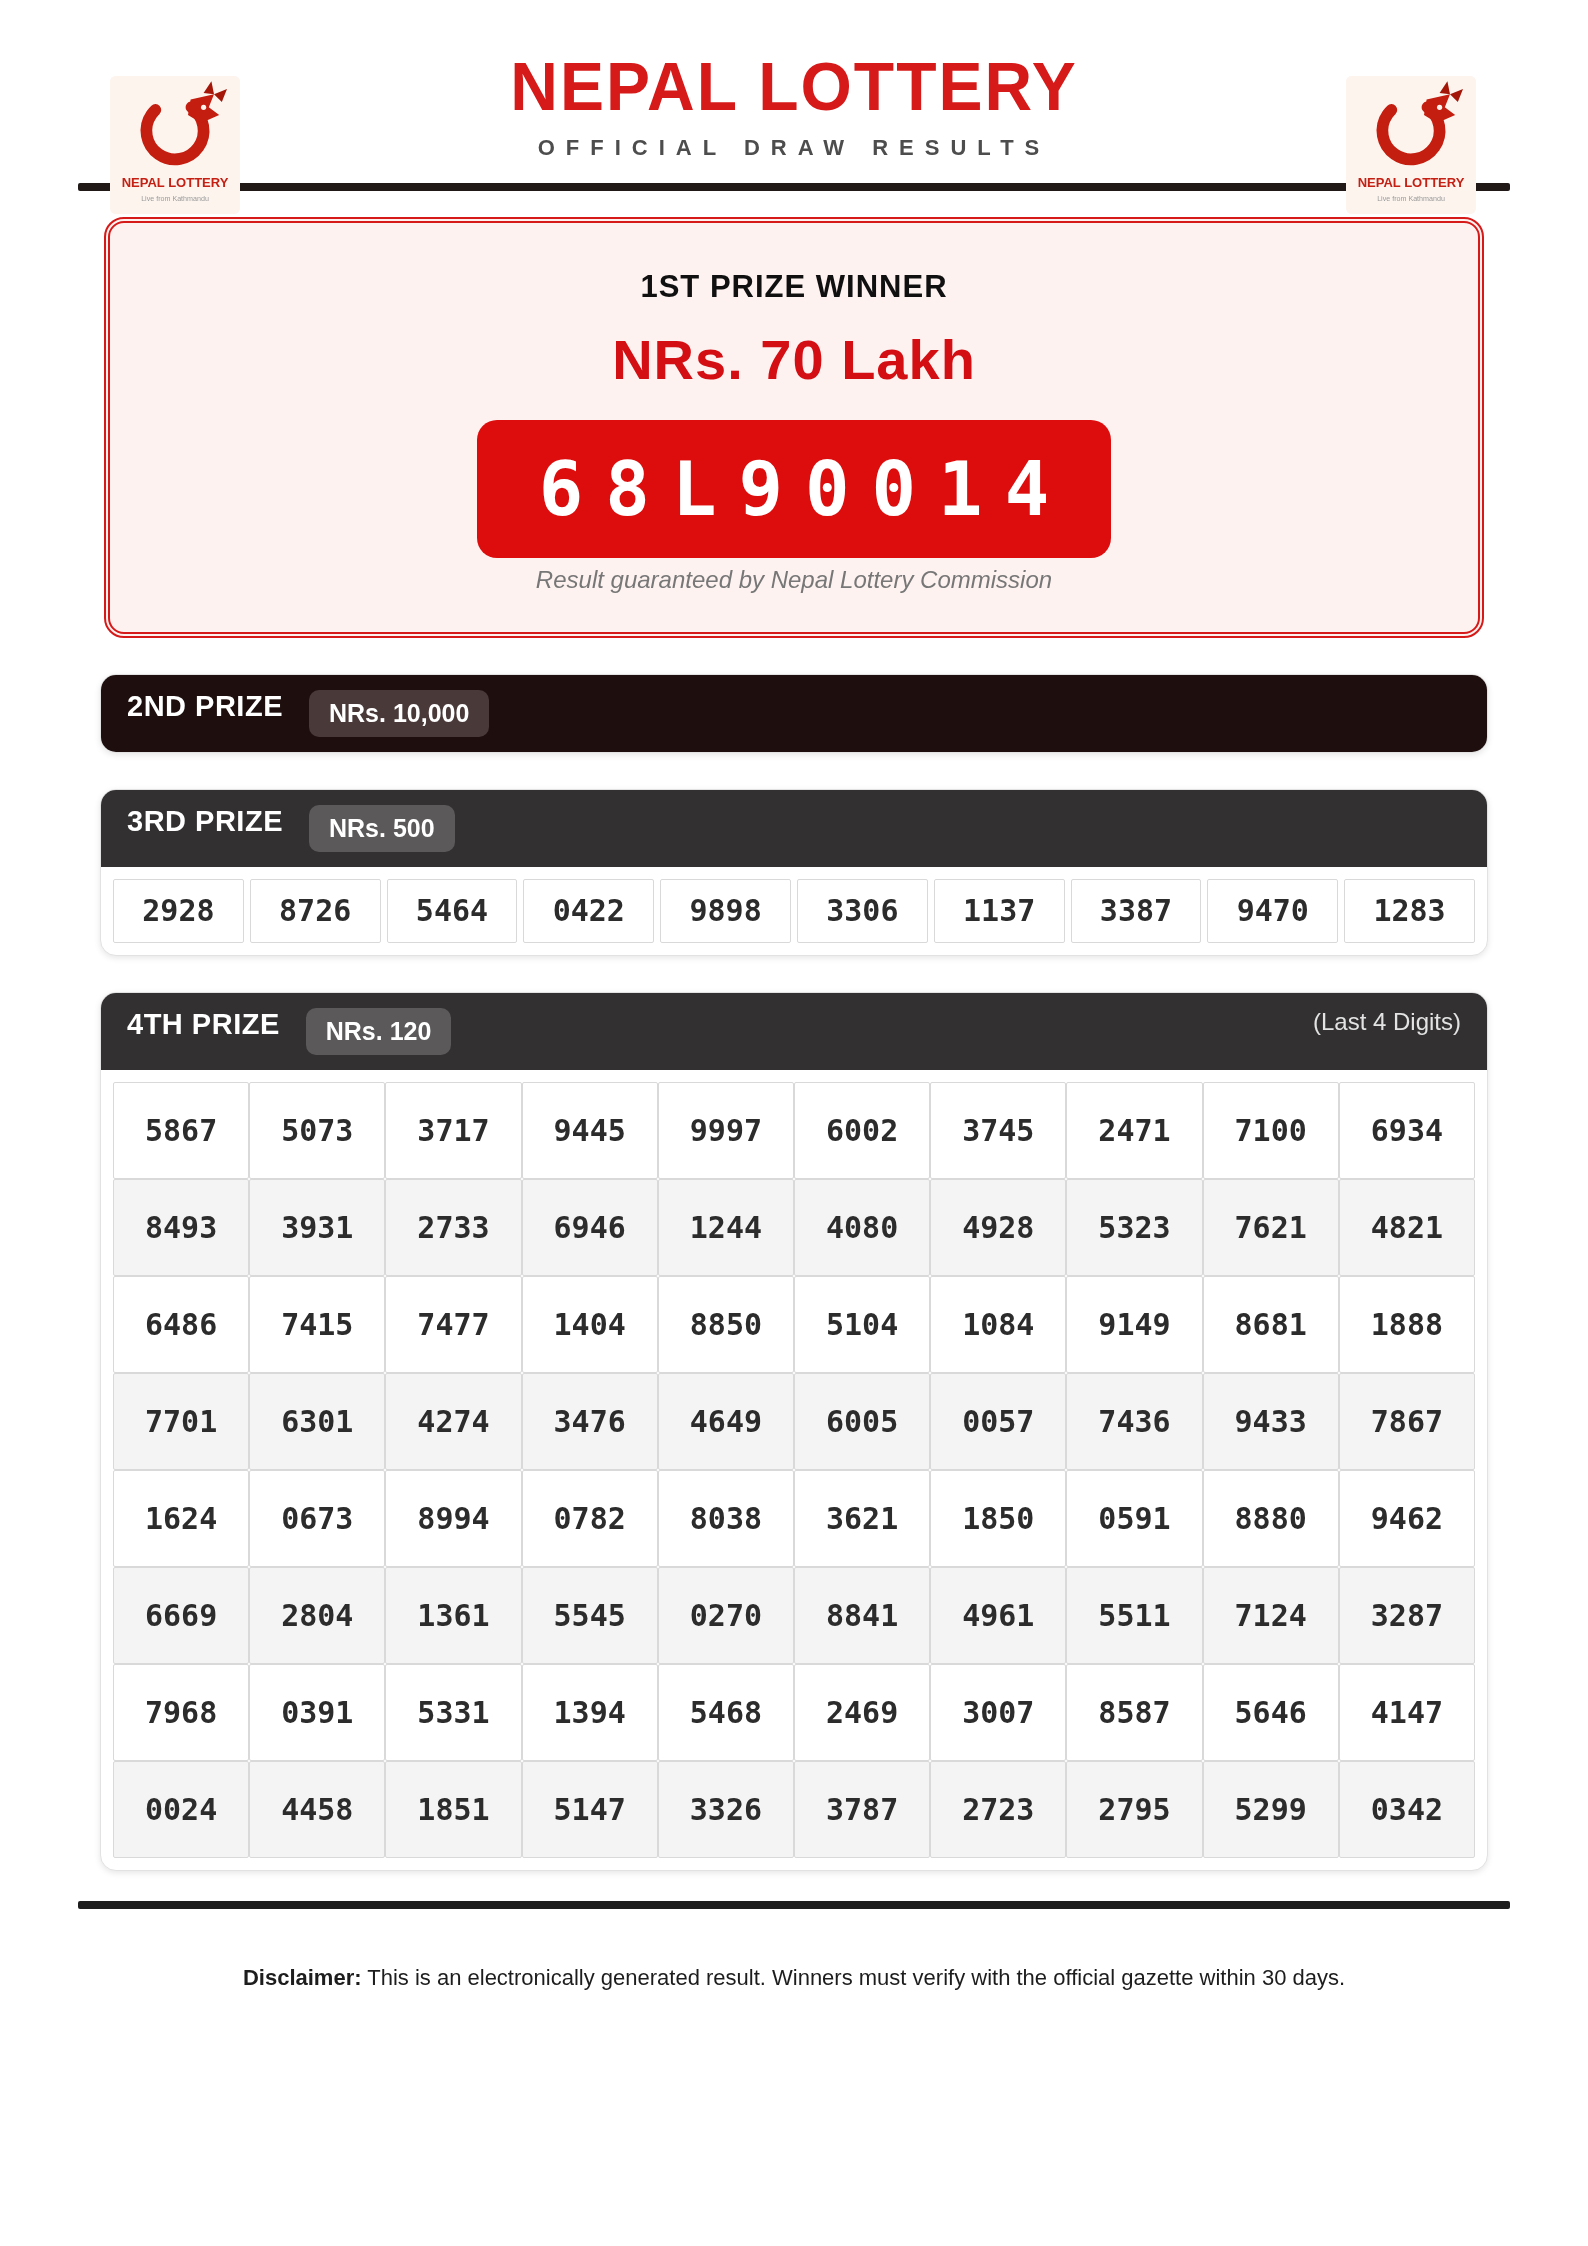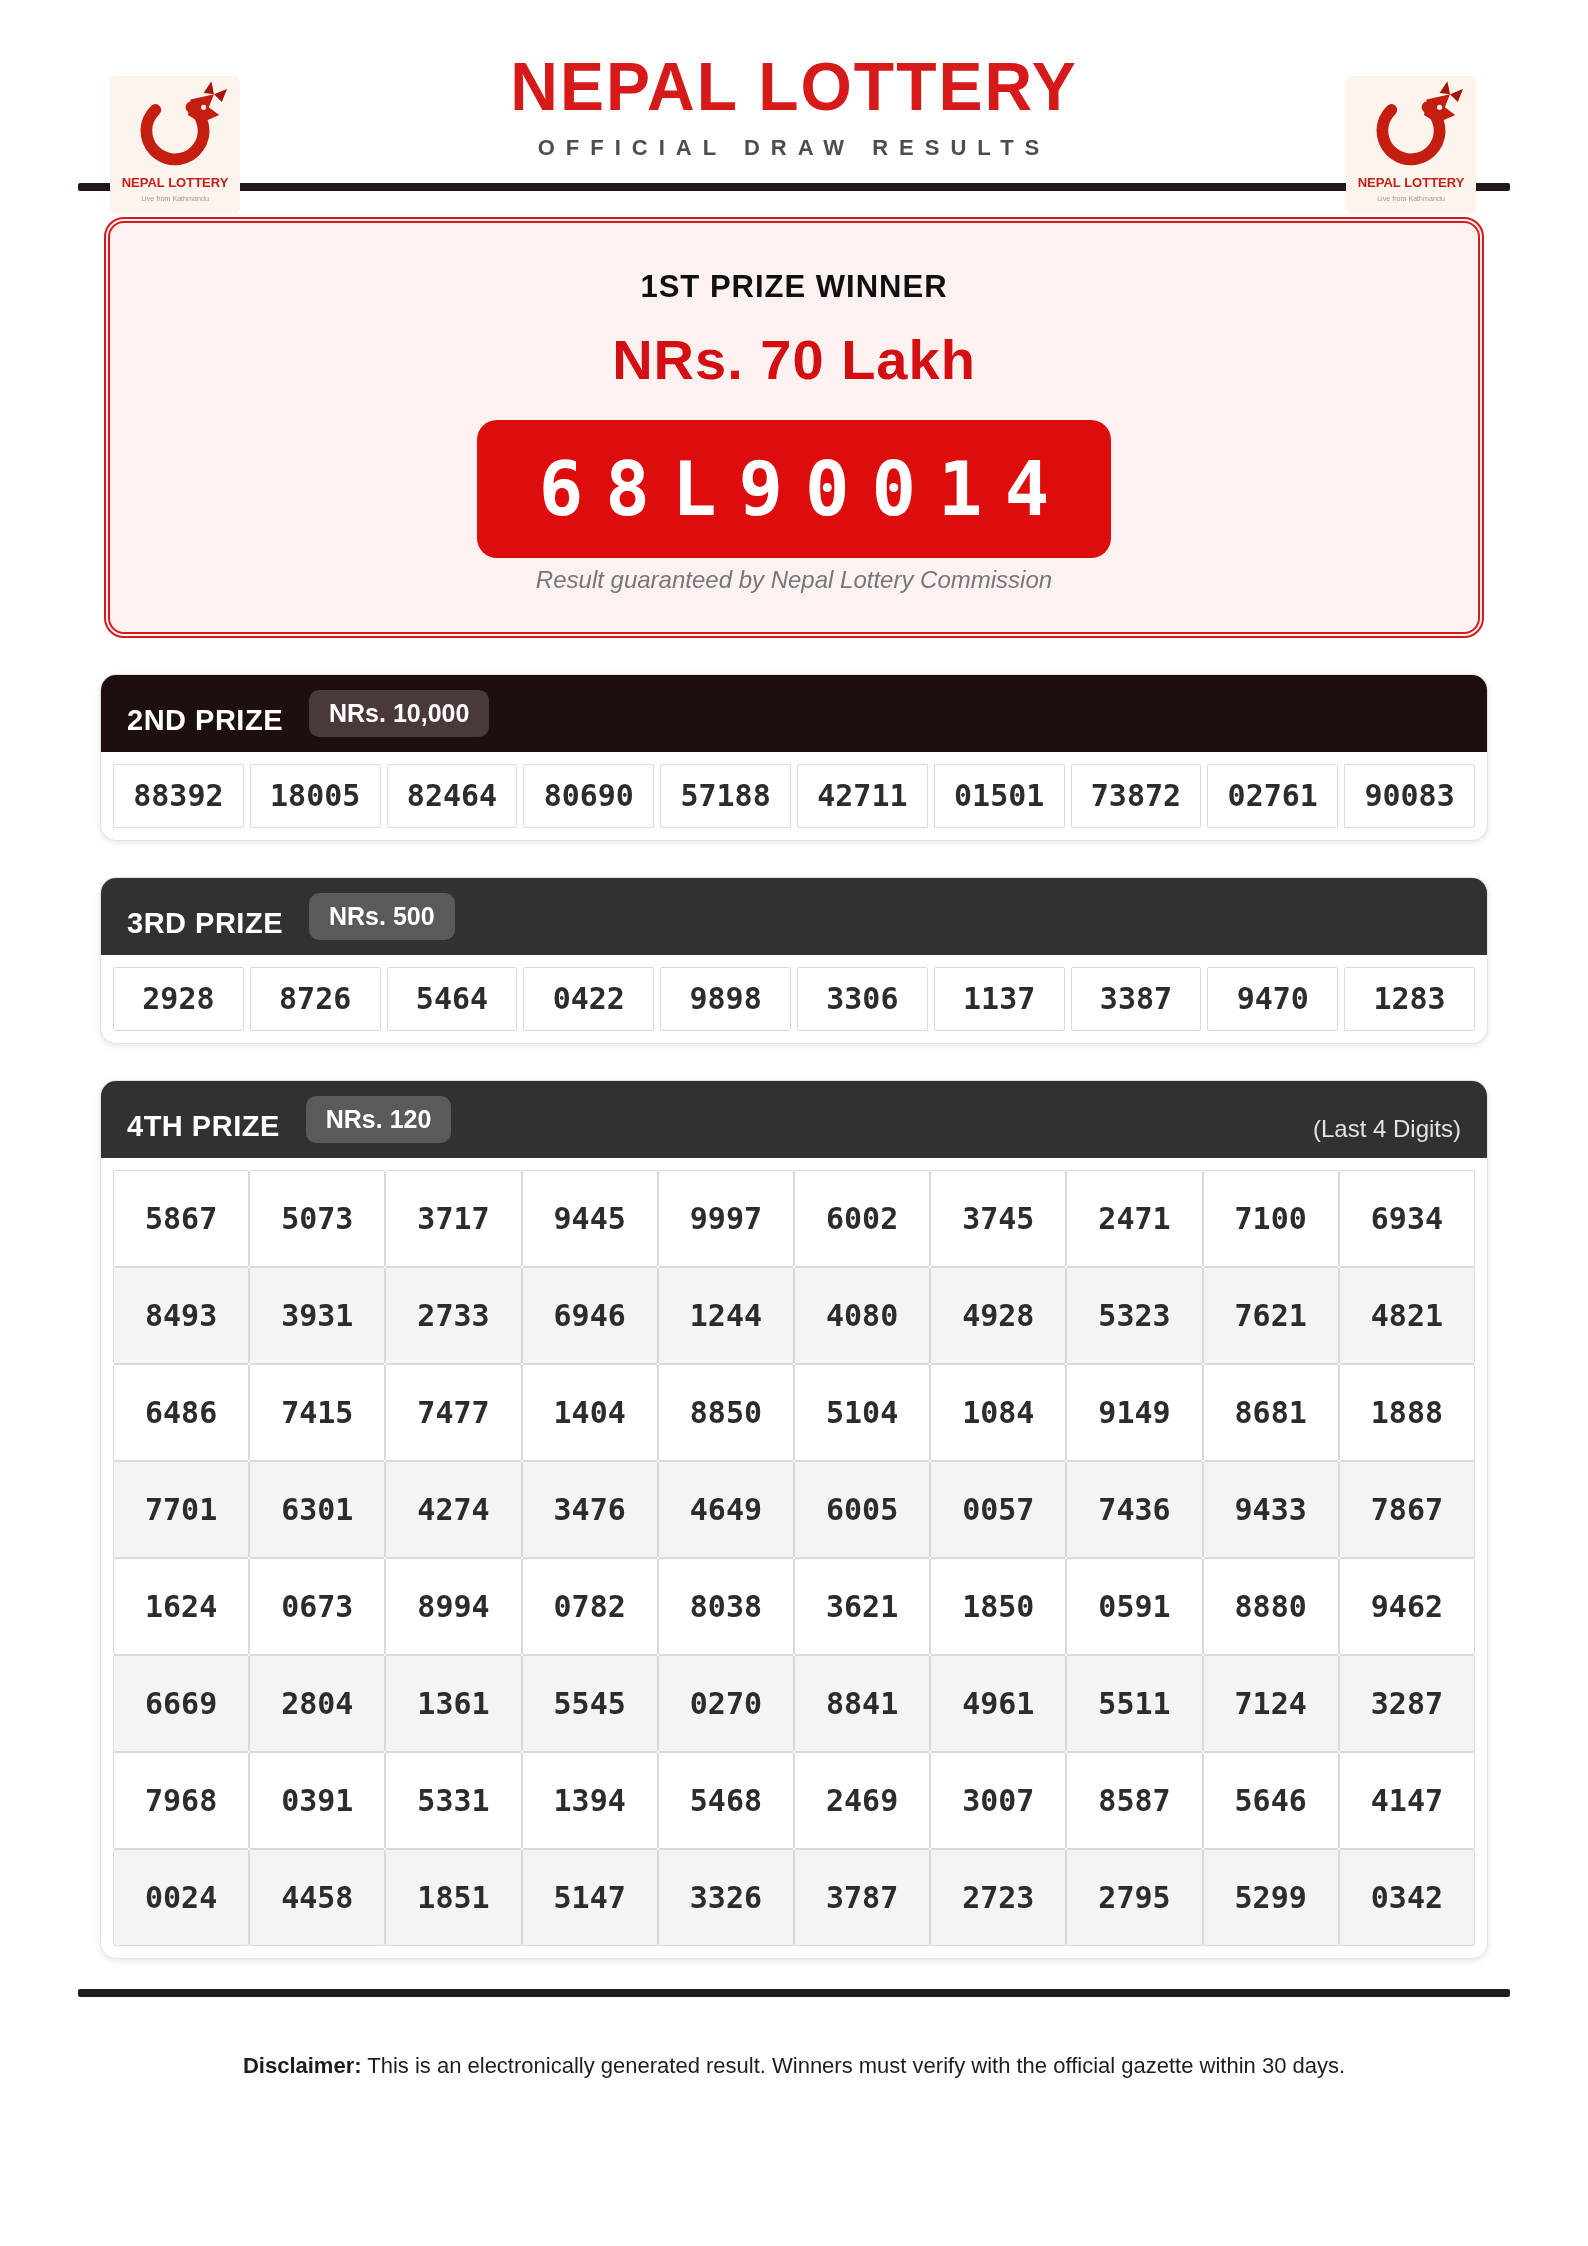--- a/index.html
+++ b/index.html
@@ -56,21 +56,21 @@
   }
   .winner-note { margin-top:8px; font-size:24px; font-style:italic; color:#777777; }
 
   
   .section {
     width:1388px; margin:36px auto 0; background:#ffffff;
     border:1px solid #e2e2e2; border-radius:16px; overflow:hidden;
     box-shadow:0 2px 6px rgba(0,0,0,.10);
   }
   .sec-head {
-    display:flex; align-items:flex-end; gap:26px; padding:15px 26px; min-height:70px;
+    display:flex; align-items:flex-start; gap:26px; padding:15px 26px; min-height:70px;
   }
   .sec-head.maroon { background:#1e0e0e; }
   .sec-head.dark   { background:#323030; }
   .sec-label { color:#ffffff; font-size:29px; font-weight:800; letter-spacing:.5px; }
   .sec-badge {
     color:#ffffff; font-size:25px; font-weight:700; border-radius:10px; padding:9px 20px;
   }
   .sec-badge.maroon { background:#4a3939; }
   .sec-badge.dark   { background:#5b5959; }
   .sec-note { margin-left:auto; color:#e3e3e3; font-size:24px; font-weight:400; }
@@ -142,32 +142,20 @@
       <span class="winner-number">68L90014</span>
     </div>
     <div class="winner-note">Result guaranteed by Nepal Lottery Commission</div>
   </div>
 
   <div class="section">
     <div class="sec-head maroon">
       <span class="sec-label">2ND PRIZE</span>
       <span class="sec-badge maroon">NRs. 10,000</span>
     </div>
-    <div class="num-row">
-        <div class="cell">88392</div>
-        <div class="cell">18005</div>
-        <div class="cell">82464</div>
-        <div class="cell">80690</div>
-        <div class="cell">57188</div>
-        <div class="cell">42711</div>
-        <div class="cell">01501</div>
-        <div class="cell">73872</div>
-        <div class="cell">02761</div>
-        <div class="cell">90083</div>
-      </div>
   </div>
 
   <div class="section">
     <div class="sec-head dark">
       <span class="sec-label">3RD PRIZE</span>
       <span class="sec-badge dark">NRs. 500</span>
     </div>
     <div class="num-row">
         <div class="cell">2928</div>
         <div class="cell">8726</div>

